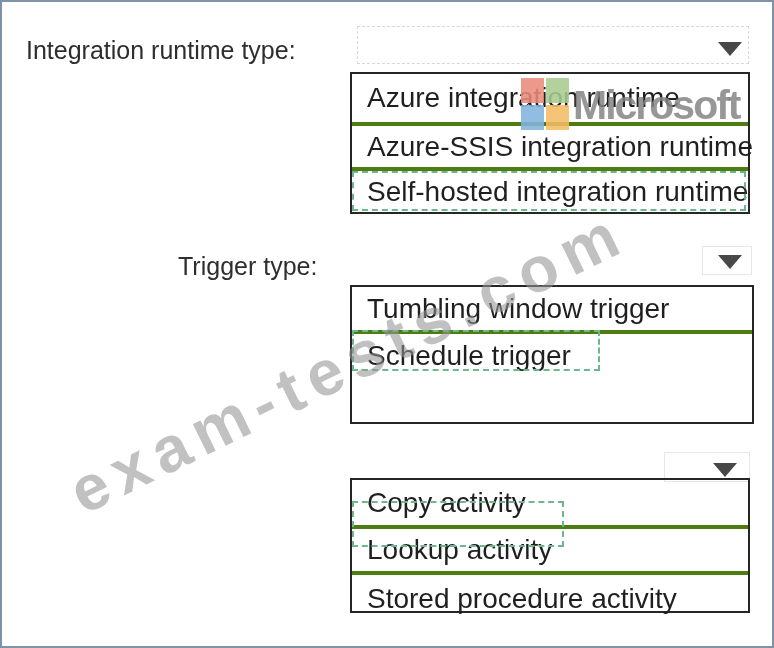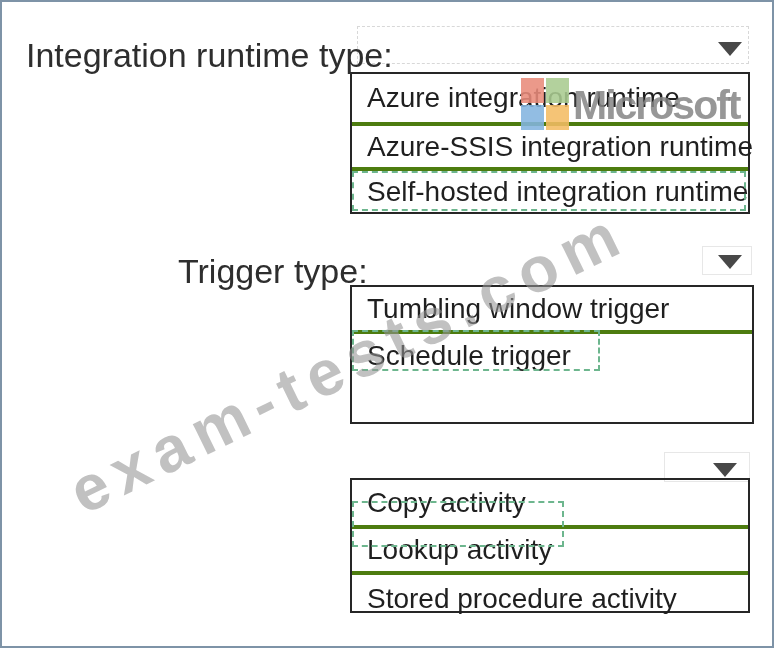--- a/index.html
+++ b/index.html
@@ -2,21 +2,21 @@
 <html><head>
 <meta charset="utf-8">
 <style>
   html,body{margin:0;padding:0;background:#fff;}
   .screen{
     position:relative;width:774px;height:648px;box-sizing:border-box;
     background:#ffffff;border:2px solid #7e93a7;overflow:hidden;
     font-family:"Liberation Sans",sans-serif;
   }
   .label{
-    position:absolute;font-size:34px;color:#2e2e2e;white-space:nowrap;z-index:2;
+    position:absolute;font-size:25px;color:#2e2e2e;white-space:nowrap;z-index:2;
   }
   .listbox{
     position:absolute;border:2px solid #262626;box-sizing:border-box;background:transparent;z-index:1;
   }
   .row{
     box-sizing:border-box;padding-left:15px;font-size:28px;color:#1f1f1f;
     display:flex;align-items:center;white-space:nowrap;
   }
   .row + .row{border-top:4px solid #4d7c0f;}
   .arrow{

